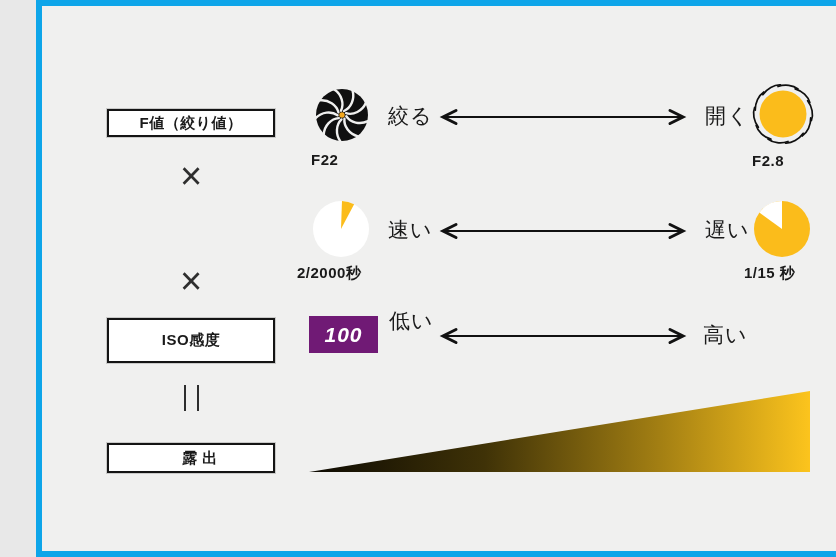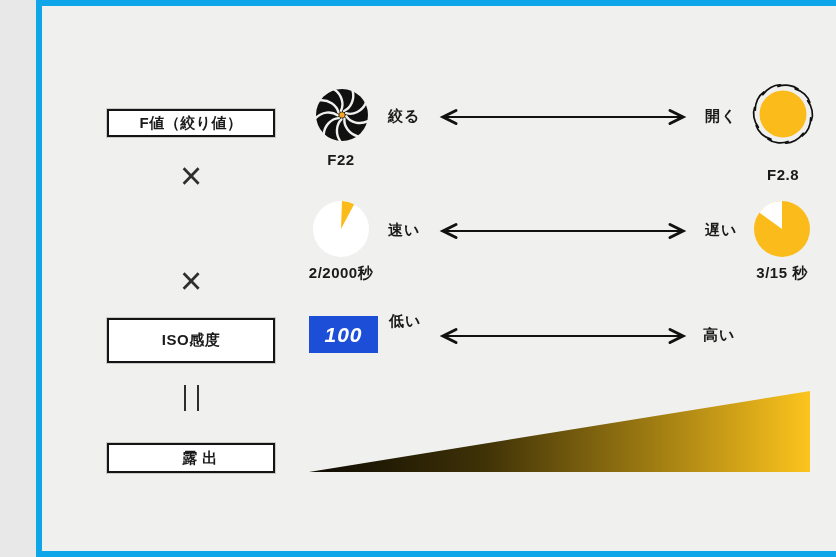--- a/index.html
+++ b/index.html
@@ -21,30 +21,30 @@
     display:flex;align-items:center;justify-content:center;
     font-size:38px;font-weight:200;color:#2e2e2e;line-height:1;
   }
   .equals{
     position:absolute;left:142px;top:379px;width:15px;height:26px;
     display:flex;justify-content:space-between;
   }
   .equals span{display:block;width:2px;height:26px;background:#2e2e2e;}
   .icon{position:absolute;}
   .caption{
-    position:absolute;text-align:center;
+    position:absolute;
     font-size:15px;font-weight:bold;letter-spacing:.5px;
   }
   .end-label{
-    position:absolute;font-size:15px;font-weight:bold;line-height:22px;
+    position:absolute;font-size:21px;font-weight:normal;line-height:22px;
     letter-spacing:1px;white-space:nowrap;
   }
   .arrow{position:absolute;width:270px;height:20px;}
   .iso-box{
-    position:absolute;width:69px;height:37px;background:#1d4ed8;
+    position:absolute;width:69px;height:37px;background:#701a75;
     display:flex;align-items:center;justify-content:center;
     color:#ffffff;font-size:21px;font-weight:bold;font-style:italic;
     letter-spacing:1px;
   }
 </style>
 </head>
 <body>
 
 <div class="stage">
 
@@ -97,41 +97,41 @@
       <path d="M-5,-27.5 C 2,-30 10,-29 15,-25" transform="rotate(108)"></path>
       <path d="M-5,-27.5 C 2,-30 10,-29 15,-25" transform="rotate(144)"></path>
       <path d="M-5,-27.5 C 2,-30 10,-29 15,-25" transform="rotate(180)"></path>
       <path d="M-5,-27.5 C 2,-30 10,-29 15,-25" transform="rotate(216)"></path>
       <path d="M-5,-27.5 C 2,-30 10,-29 15,-25" transform="rotate(252)"></path>
       <path d="M-5,-27.5 C 2,-30 10,-29 15,-25" transform="rotate(288)"></path>
       <path d="M-5,-27.5 C 2,-30 10,-29 15,-25" transform="rotate(324)"></path>
     </g>
     <circle r="23.5" fill="#fbbc1b"></circle>
   </svg>
-  <div class="caption" style="left:710px;top:160px;width:62px;">F2.8</div>
+  <div class="caption" style="left:710px;top:146px;width:62px;">F2.8</div>
 
   <svg class="icon" style="left:271px;top:195px;" width="56" height="56" viewBox="-28 -28 56 56">
     <circle r="28" fill="#ffffff"></circle>
     <path d="M0,0 L0.98,-27.98 A28,28 0 0 1 13.14,-24.72 Z" fill="#fbbc1b"></path>
   </svg>
   <div class="caption" style="left:255px;top:258px;width:88px;">2/2000秒</div>
 
   <div class="end-label" style="left:346px;top:213px;">速い</div>
   <svg class="arrow" style="left:386px;top:215px;" viewBox="0 0 270 20">
     <line x1="16" y1="10" x2="254" y2="10" stroke="#111" stroke-width="2.2"></line>
     <path d="M28,3.5 L15,10 L28,16.5" stroke="#111" stroke-width="3" fill="none" stroke-linecap="round"></path>
     <path d="M242,3.5 L255,10 L242,16.5" stroke="#111" stroke-width="3" fill="none" stroke-linecap="round"></path>
   </svg>
   <div class="end-label" style="left:663px;top:213px;">遅い</div>
 
   <svg class="icon" style="left:712px;top:195px;" width="56" height="56" viewBox="-28 -28 56 56">
     <circle r="28" fill="#fbbc1b"></circle>
     <path d="M0,0 L-22.65,-16.46 A28,28 0 0 1 0,-28 Z" fill="#ffffff"></path>
   </svg>
-  <div class="caption" style="left:702px;top:258px;width:76px;">3/15 秒</div>
+  <div class="caption" style="left:702px;top:258px;width:76px;">1/15 秒</div>
 
   <div class="iso-box" style="left:267px;top:310px;">
     <span>100</span>
   </div>
   <div class="end-label" style="left:347px;top:304px;">低い</div>
   <svg class="arrow" style="left:386px;top:320px;" viewBox="0 0 270 20">
     <line x1="16" y1="10" x2="254" y2="10" stroke="#111" stroke-width="2.2"></line>
     <path d="M28,3.5 L15,10 L28,16.5" stroke="#111" stroke-width="3" fill="none" stroke-linecap="round"></path>
     <path d="M242,3.5 L255,10 L242,16.5" stroke="#111" stroke-width="3" fill="none" stroke-linecap="round"></path>
   </svg>

